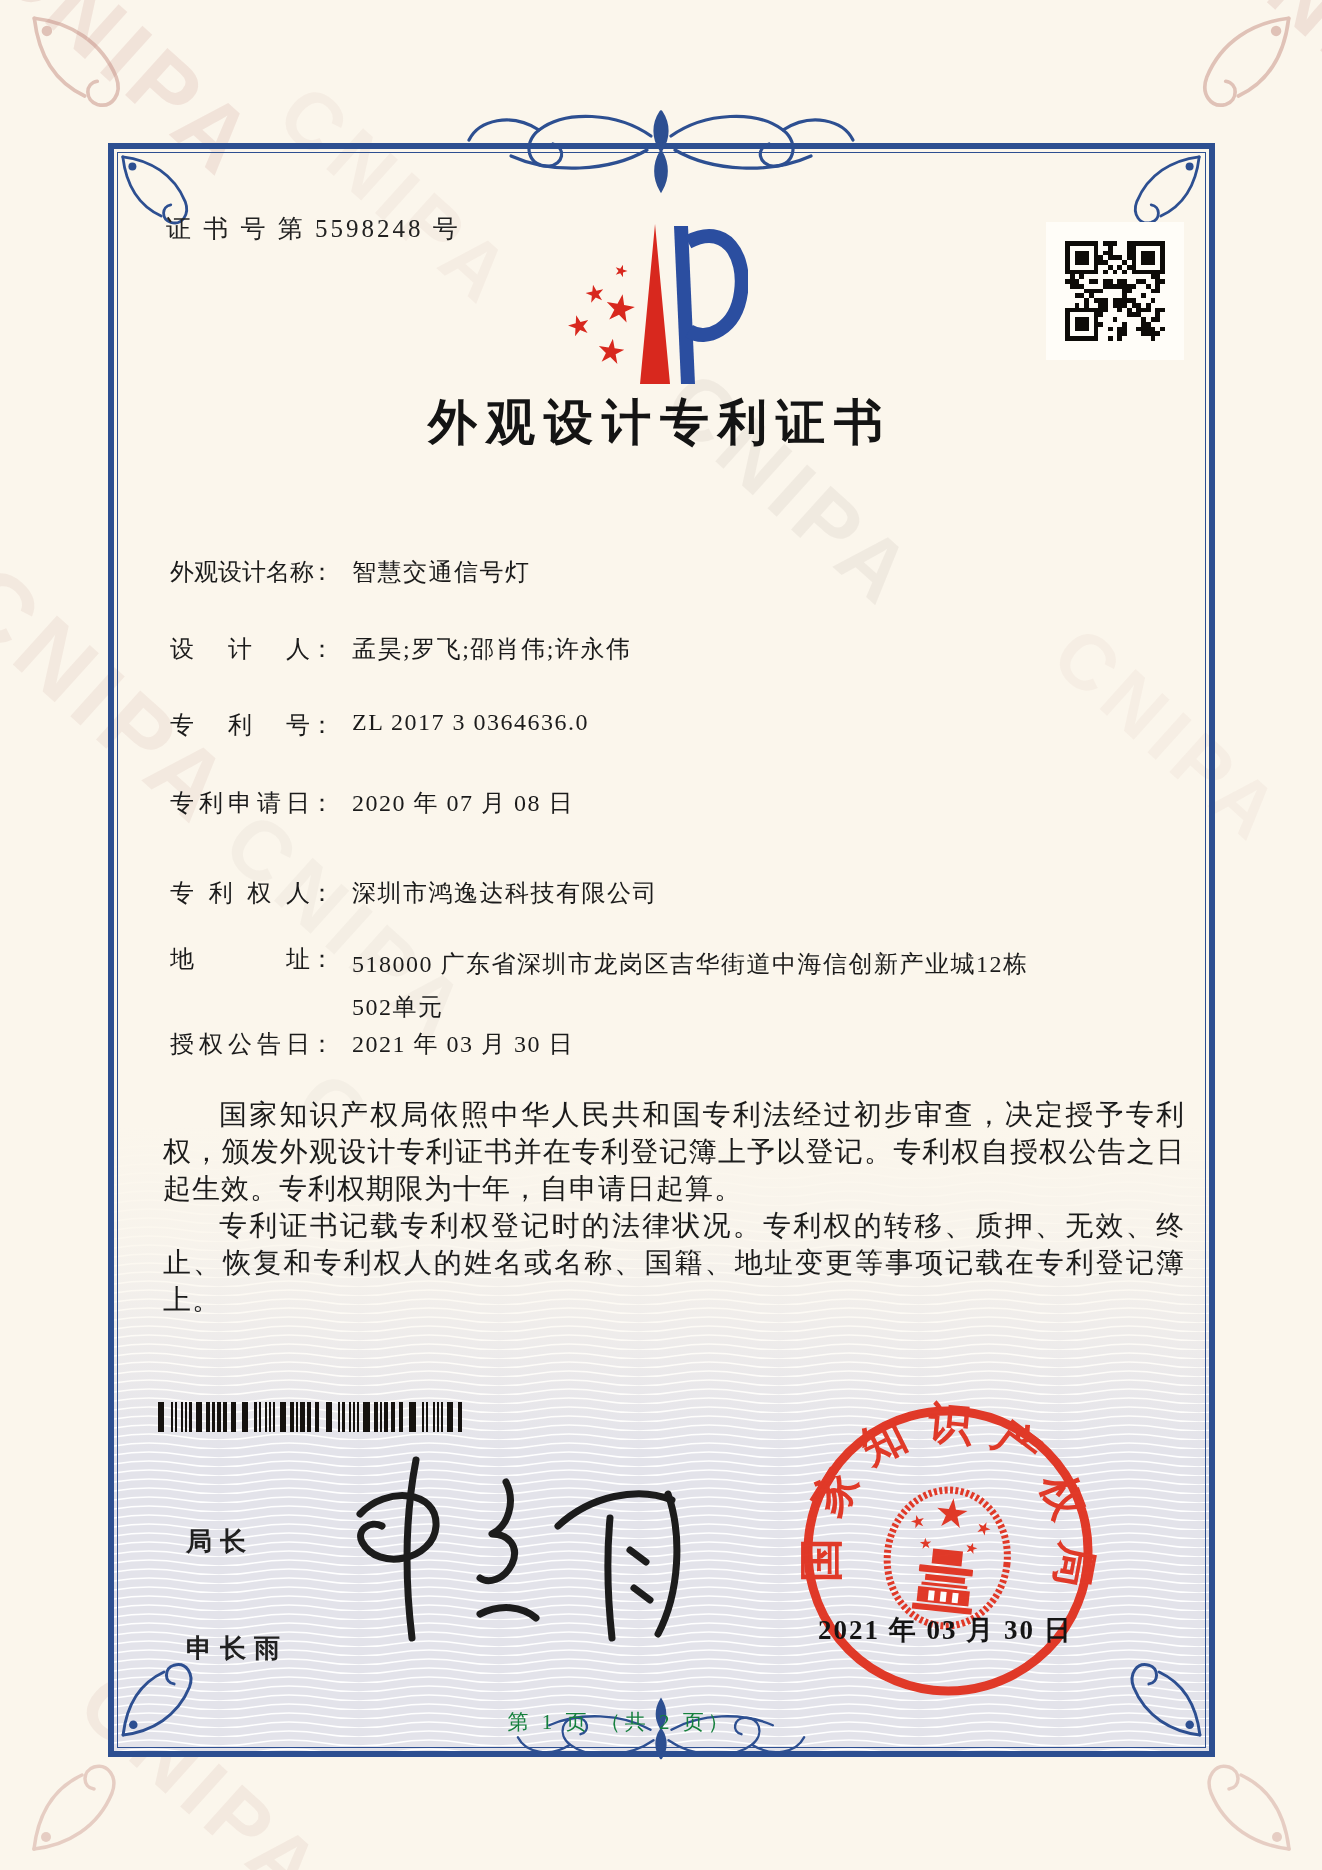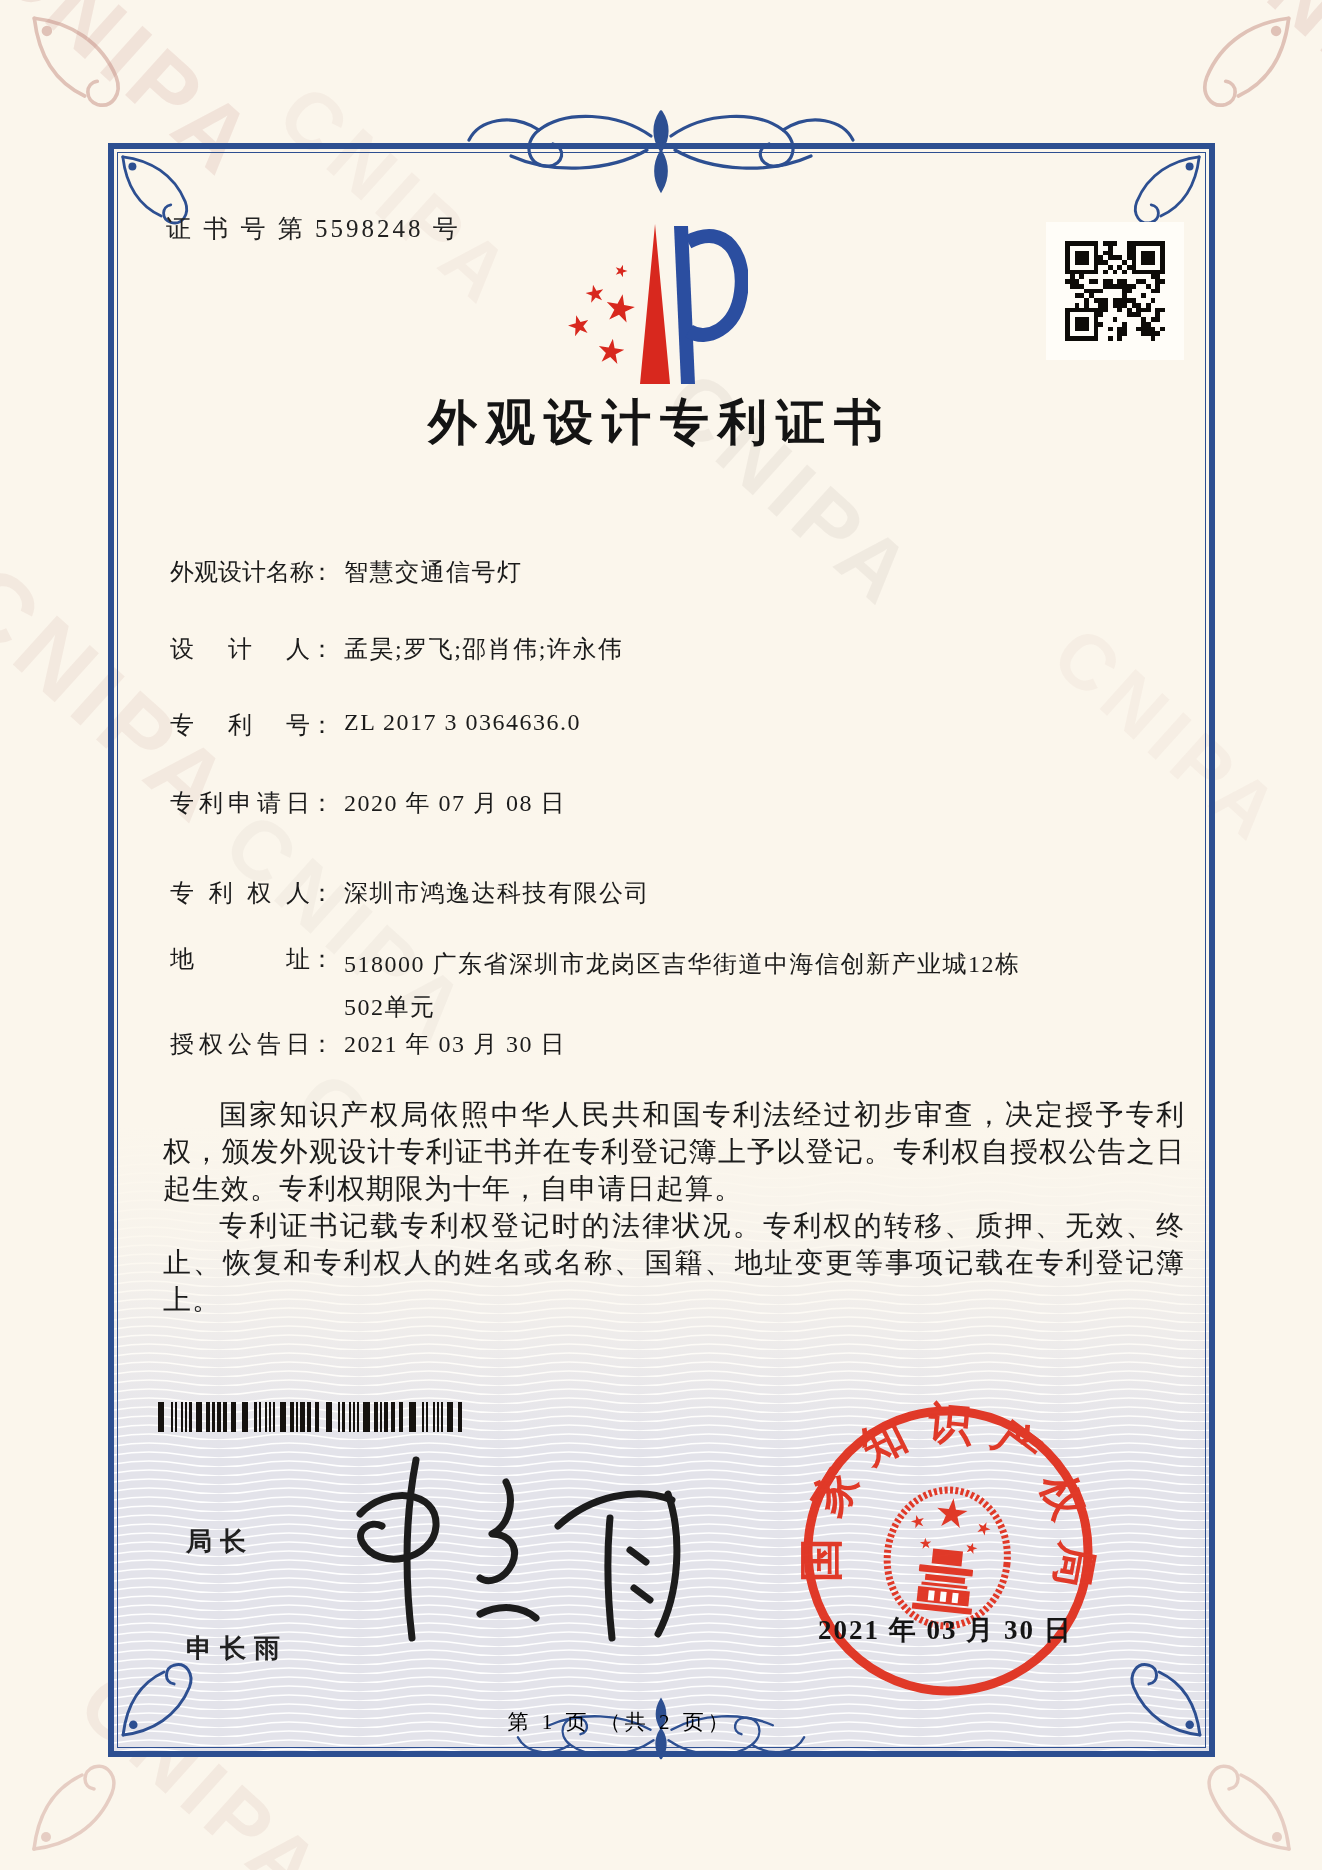--- a/index.html
+++ b/index.html
@@ -18,36 +18,36 @@
   
   .certno{position:absolute;left:166px;top:212px;font-size:25px;letter-spacing:3px;color:#222;z-index:3;}
   .title{position:absolute;left:120px;top:390px;width:1080px;margin:0;text-align:center;
          font-size:49px;font-weight:700;letter-spacing:9px;color:#141414;z-index:3;}
   .logo{position:absolute;left:548px;top:212px;z-index:3;}
   .qrbox{position:absolute;left:1046px;top:222px;width:138px;height:138px;background:#fffdf8;z-index:3;
          display:flex;align-items:center;justify-content:center;}
   .field-row{position:absolute;left:170px;font-size:24px;z-index:3;white-space:nowrap;}
   .flabel{display:inline-block;width:140px;text-align:justify;text-align-last:justify;vertical-align:top;}
   .colon{display:inline-block;vertical-align:top;}
-  .fval{display:inline-block;margin-left:10px;letter-spacing:1.5px;vertical-align:top;}
+  .fval{display:inline-block;margin-left:18px;letter-spacing:1.5px;vertical-align:top;}
   .addr .fval{white-space:normal;width:690px;line-height:43px;}
   .g2{position:absolute;left:512px;top:0;white-space:nowrap;}
   .g2 .flabel{width:130px;}
   .paras{position:absolute;left:163px;top:1096px;width:1022px;font-size:28px;line-height:37px;
          letter-spacing:1px;text-align:justify;z-index:3;}
   .paras p{margin:0;text-indent:2em;}
   .barcode{position:absolute;left:158px;top:1402px;height:30px;display:flex;z-index:3;}
   .signer{position:absolute;left:186px;font-family:"Liberation Sans","DejaVu Sans",sans-serif;
           font-weight:bold;font-size:26px;letter-spacing:8px;color:#202020;z-index:3;}
   .signature{position:absolute;left:320px;top:1442px;z-index:3;}
   .seal{position:absolute;left:795px;top:1398px;z-index:4;transform:rotate(6deg);opacity:.95;}
   .sealdate{position:absolute;left:818px;top:1612px;font-size:27px;font-weight:600;letter-spacing:2px;
             color:#141414;z-index:5;}
   .pageind{position:absolute;left:120px;top:1708px;width:1000px;text-align:center;font-size:21px;
-           letter-spacing:4px;color:#000000;z-index:3;}
+           letter-spacing:4px;color:#15803d;z-index:3;}
   .strip{position:absolute;left:503px;top:1774px;width:238px;height:54px;background:#ffffff;z-index:3;
          display:flex;align-items:center;justify-content:center;font-size:23px;letter-spacing:3px;color:#222;}
   .orn{position:absolute;z-index:2;color:#2d4f91;}
   .orn.pink{color:#c08478;}
   svg{display:block;}
 </style>
 </head>
 <body>
 
 <div class="page">

